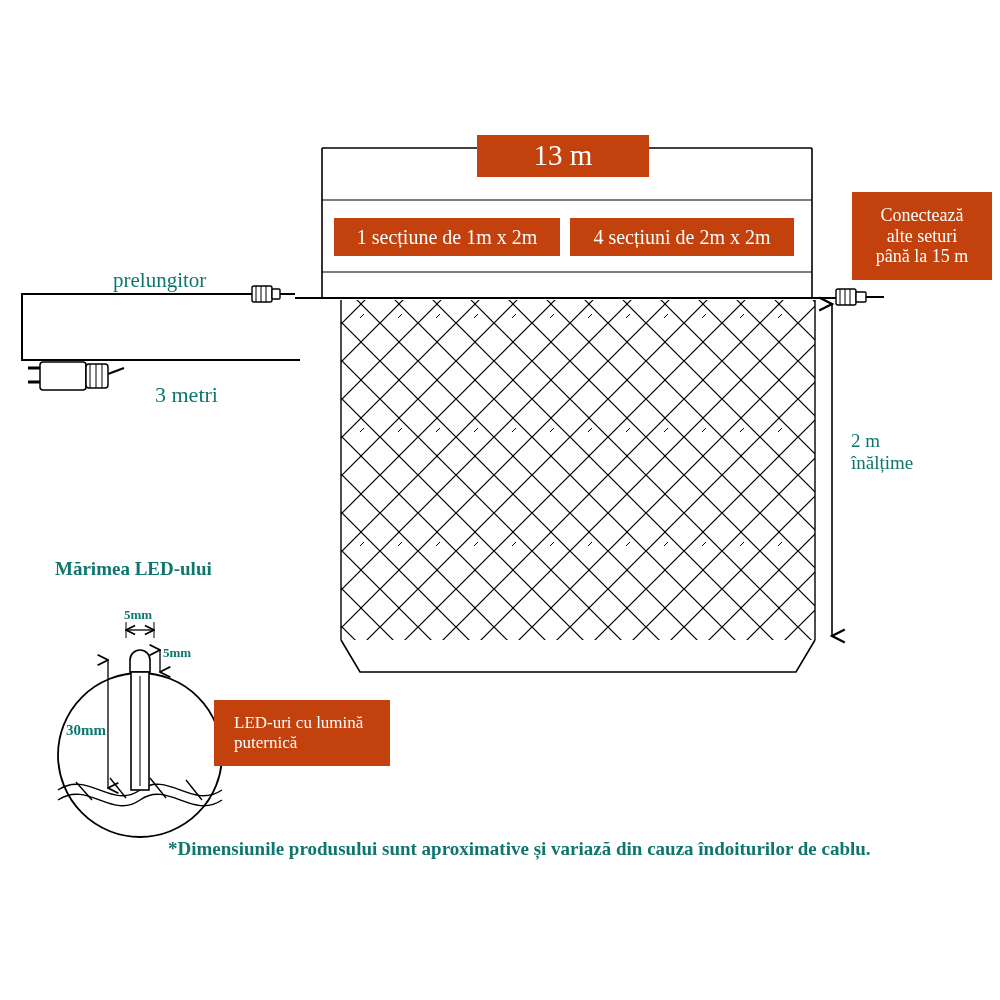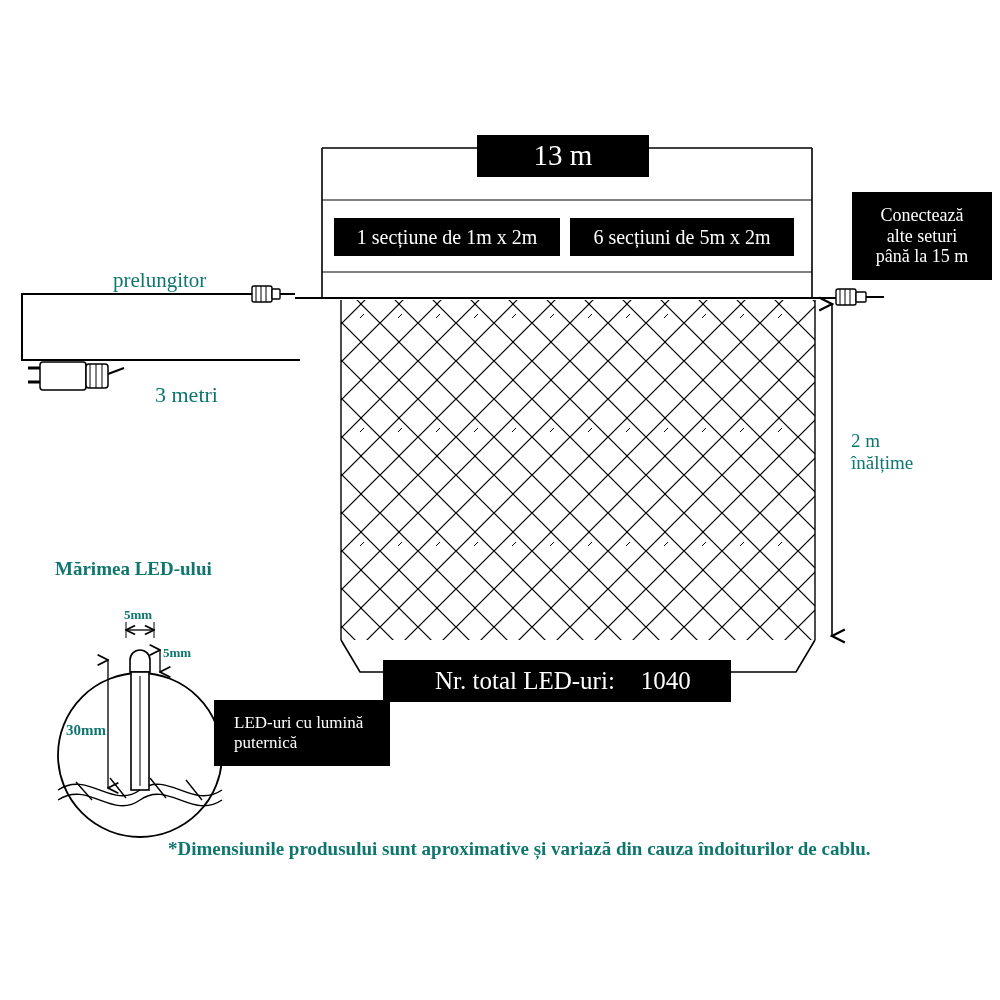--- a/index.html
+++ b/index.html
@@ -17,21 +17,21 @@
   }
   #stage {
     position: absolute;
     left: 0; top: 0;
     width: 1000px; height: 1000px;
   }
 
   
   .label-box {
     position: absolute;
-    background: #000000;
+    background: #c2410c;
     color: #ffffff;
     display: flex;
     align-items: center;
     justify-content: center;
     text-align: center;
     line-height: 1.15;
     white-space: pre-line;
     font-family: "Liberation Serif", serif;
   }
   .plain-text {
@@ -196,30 +196,26 @@
       <g stroke="#000" stroke-width="1.3" fill="none">
         <path d="M108,660 L108,788" marker-start="url(#arrowup)" marker-end="url(#arrowdown)"></path>
       </g>
     </g>
   </svg>
 
   <div class="label-box" id="lbl-13m">13 m</div>
 
   <div class="label-box" id="lbl-sect1">1 secțiune de 1m x 2m</div>
 
-  <div class="label-box" id="lbl-sect6">6 secțiuni de 5m x 2m</div>
+  <div class="label-box" id="lbl-sect6">4 secțiuni de 2m x 2m</div>
 
   <div class="label-box" id="lbl-connect">Conectează
 alte seturi
 până la 15 m</div>
 
-  <div class="label-box" id="lbl-total">
-    <span>Nr. total LED-uri:</span>
-    <span class="num">1040</span>
-  </div>
 
   <div class="label-box" id="lbl-ledlight">LED-uri cu lumină
 puternică</div>
 
   <div class="plain-text" id="txt-prelungitor">prelungitor</div>
 
   <div class="plain-text" id="txt-3metri">3 metri</div>
 
   <div class="plain-text" id="txt-2m">2 m
 înălțime</div>

